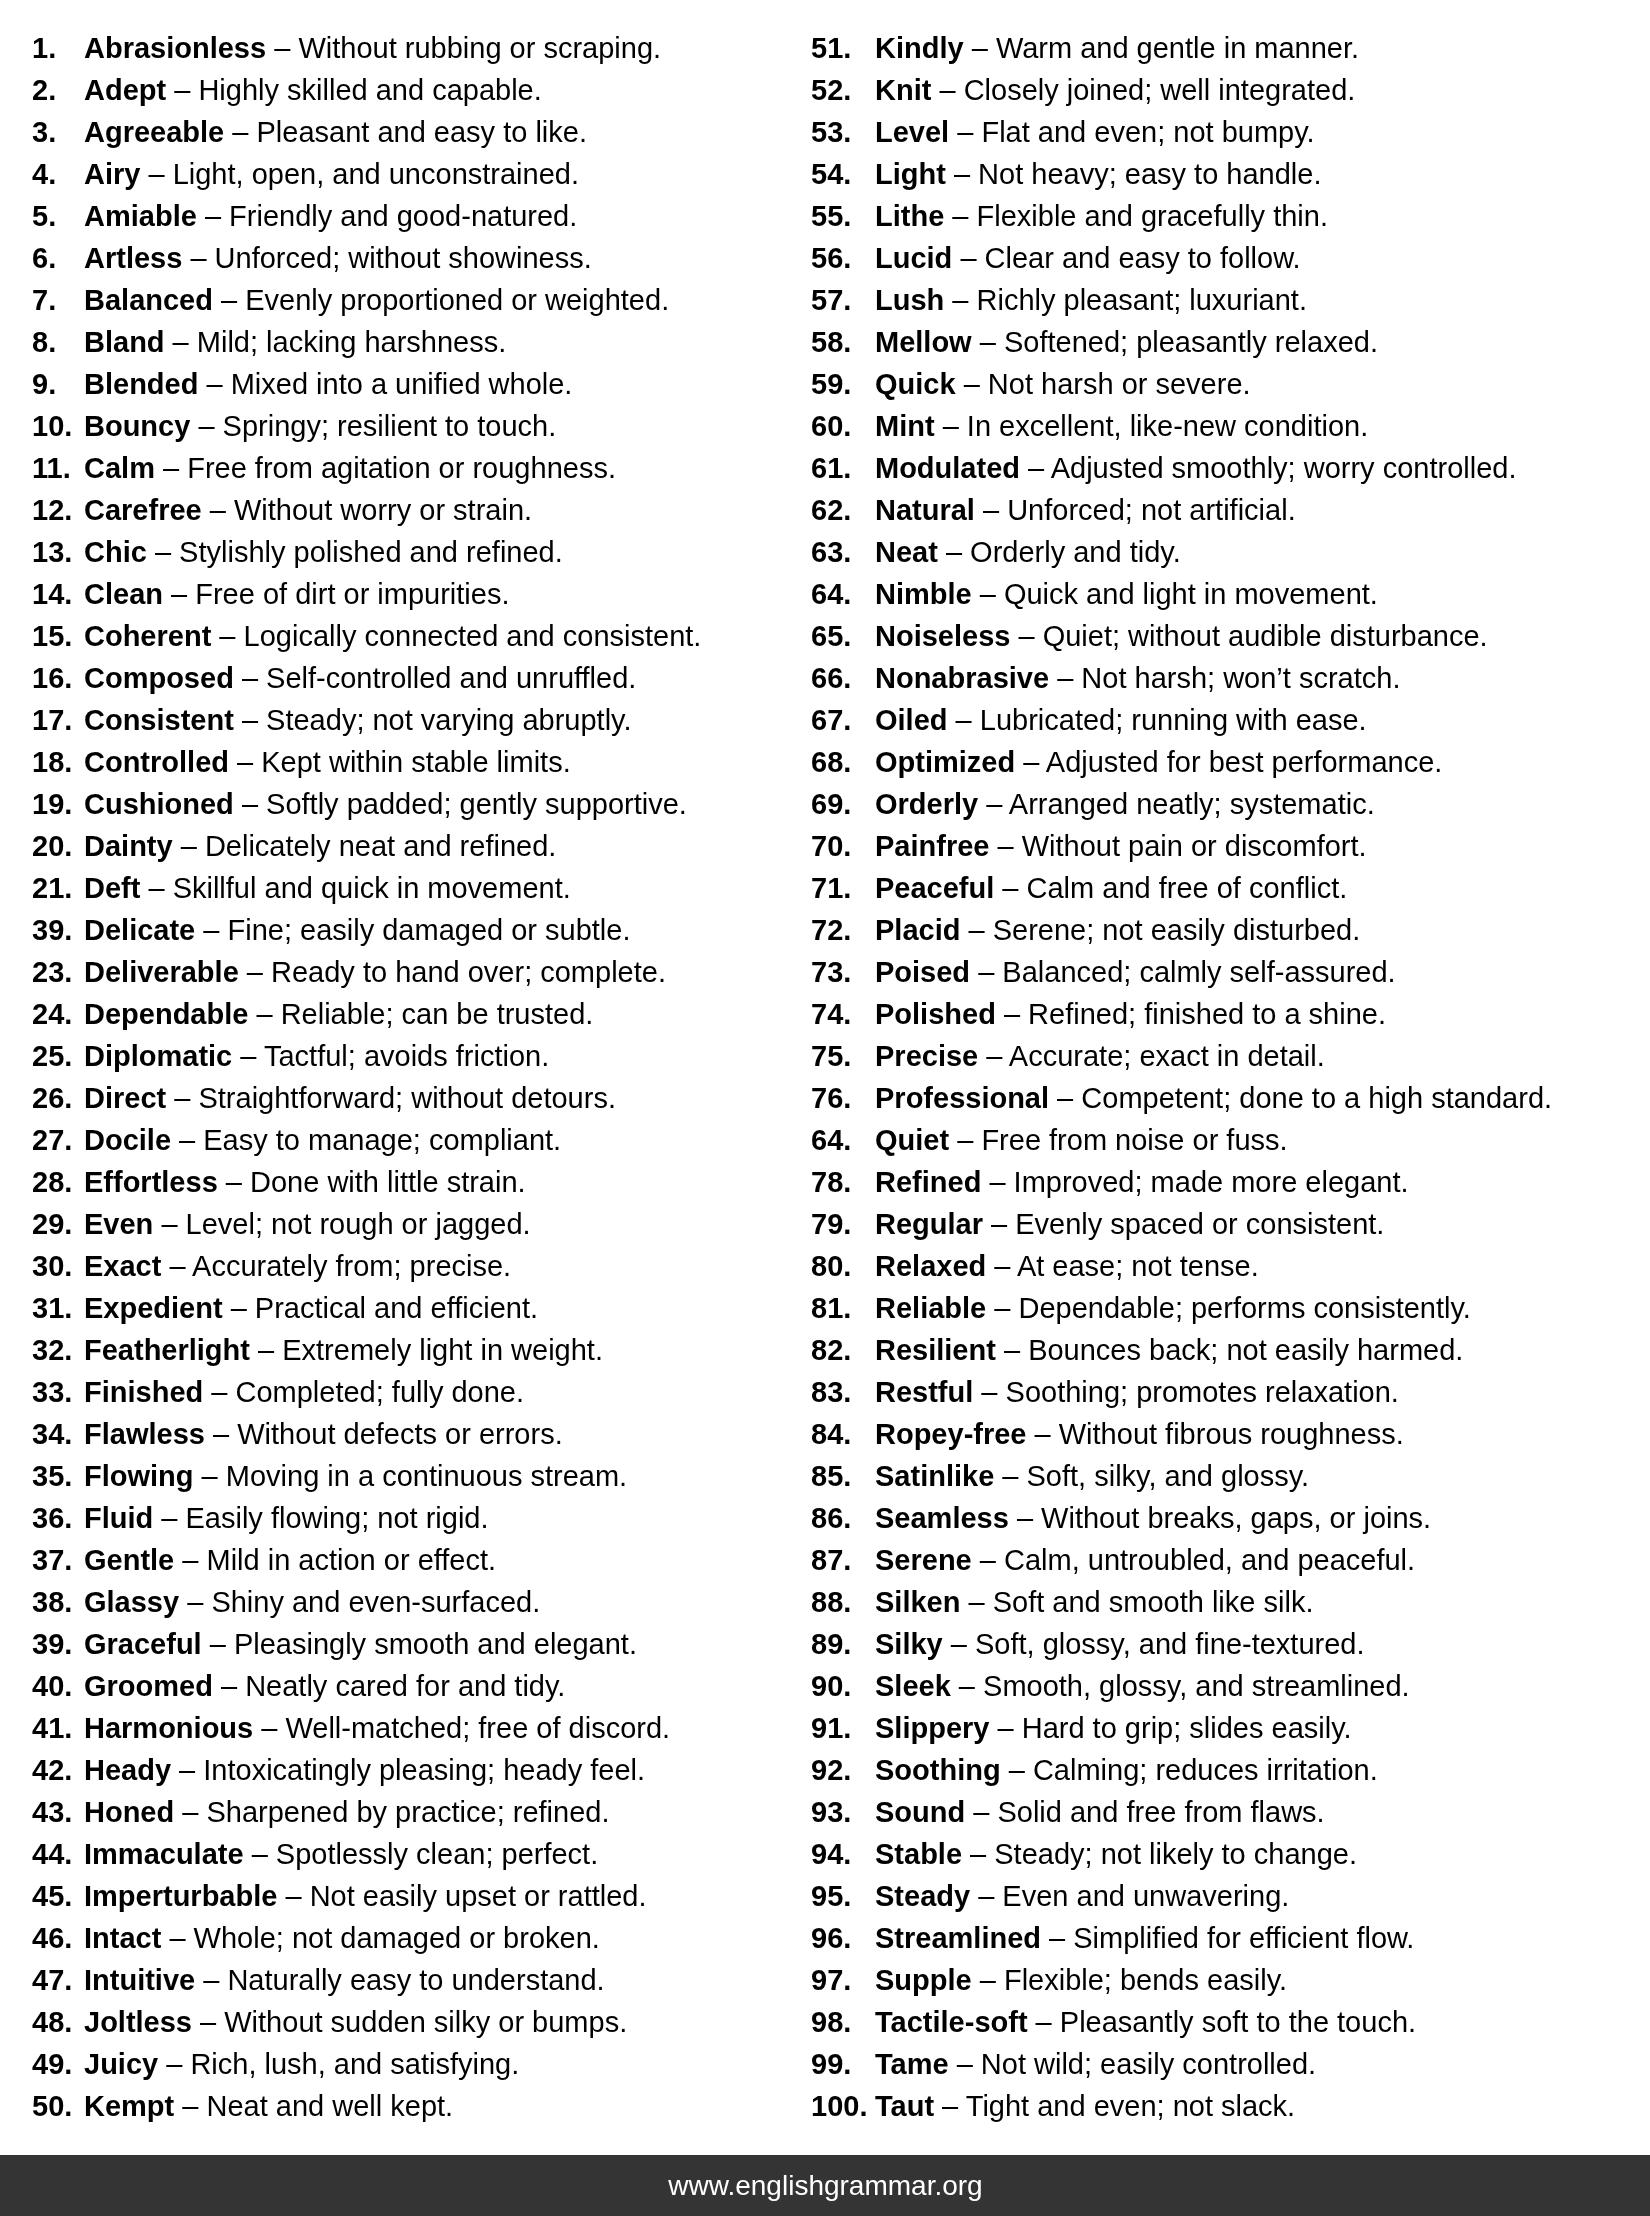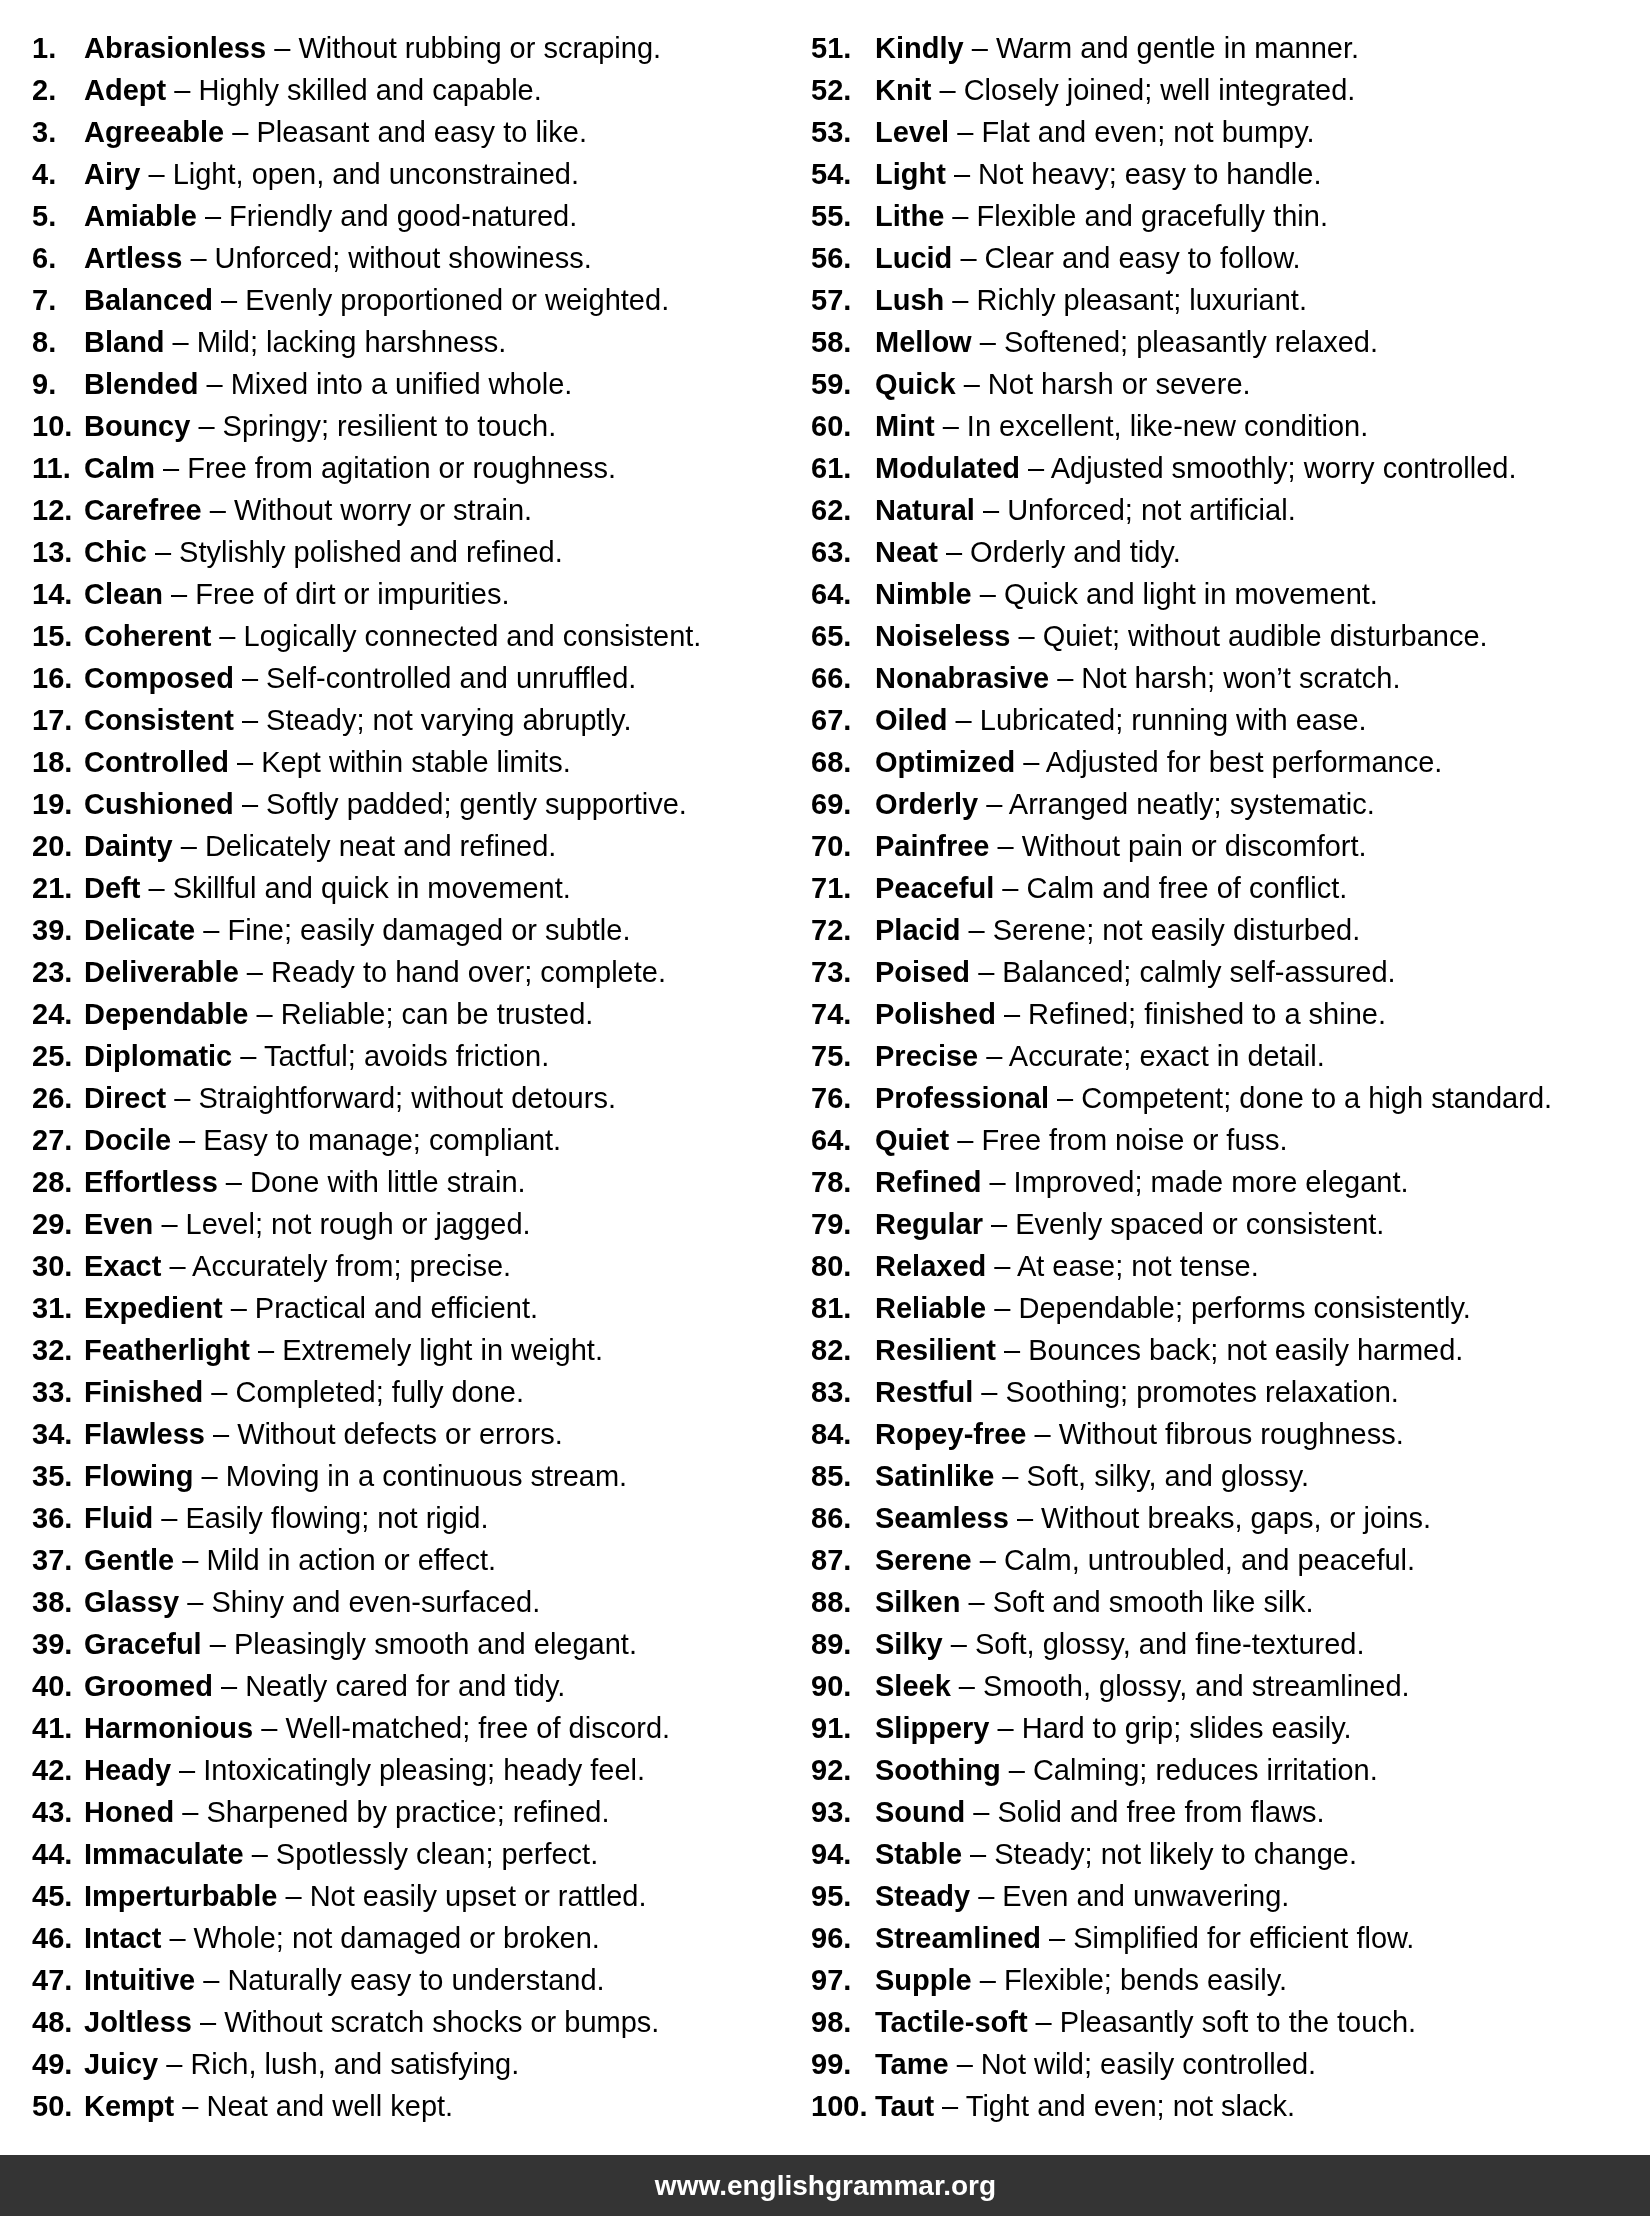--- a/index.html
+++ b/index.html
@@ -55,21 +55,21 @@
       top: 2155px;
       width: 1651px;
       height: 62px;
       background: #343434;
       display: flex;
       align-items: center;
       justify-content: center;
     }
     .footer .site {
       color: #ffffff;
-      font-weight: bold;
+      font-weight: normal;
       font-size: 28px;
       letter-spacing: 0px;
     }
   </style>
 </head>
 <body>
 
 <div class="page">
   <ol class="column left">
       <li class="entry">
@@ -255,21 +255,21 @@
       <li class="entry">
     <span class="num">46.</span>
     <span class="text"><span class="word">Intact</span><span class="sep"> – </span><span class="def">Whole; not damaged or broken.</span></span>
   </li>
       <li class="entry">
     <span class="num">47.</span>
     <span class="text"><span class="word">Intuitive</span><span class="sep"> – </span><span class="def">Naturally easy to understand.</span></span>
   </li>
       <li class="entry">
     <span class="num">48.</span>
-    <span class="text"><span class="word">Joltless</span><span class="sep"> – </span><span class="def">Without scratch shocks or bumps.</span></span>
+    <span class="text"><span class="word">Joltless</span><span class="sep"> – </span><span class="def">Without sudden silky or bumps.</span></span>
   </li>
       <li class="entry">
     <span class="num">49.</span>
     <span class="text"><span class="word">Juicy</span><span class="sep"> – </span><span class="def">Rich, lush, and satisfying.</span></span>
   </li>
       <li class="entry">
     <span class="num">50.</span>
     <span class="text"><span class="word">Kempt</span><span class="sep"> – </span><span class="def">Neat and well kept.</span></span>
   </li>
     </ol>

